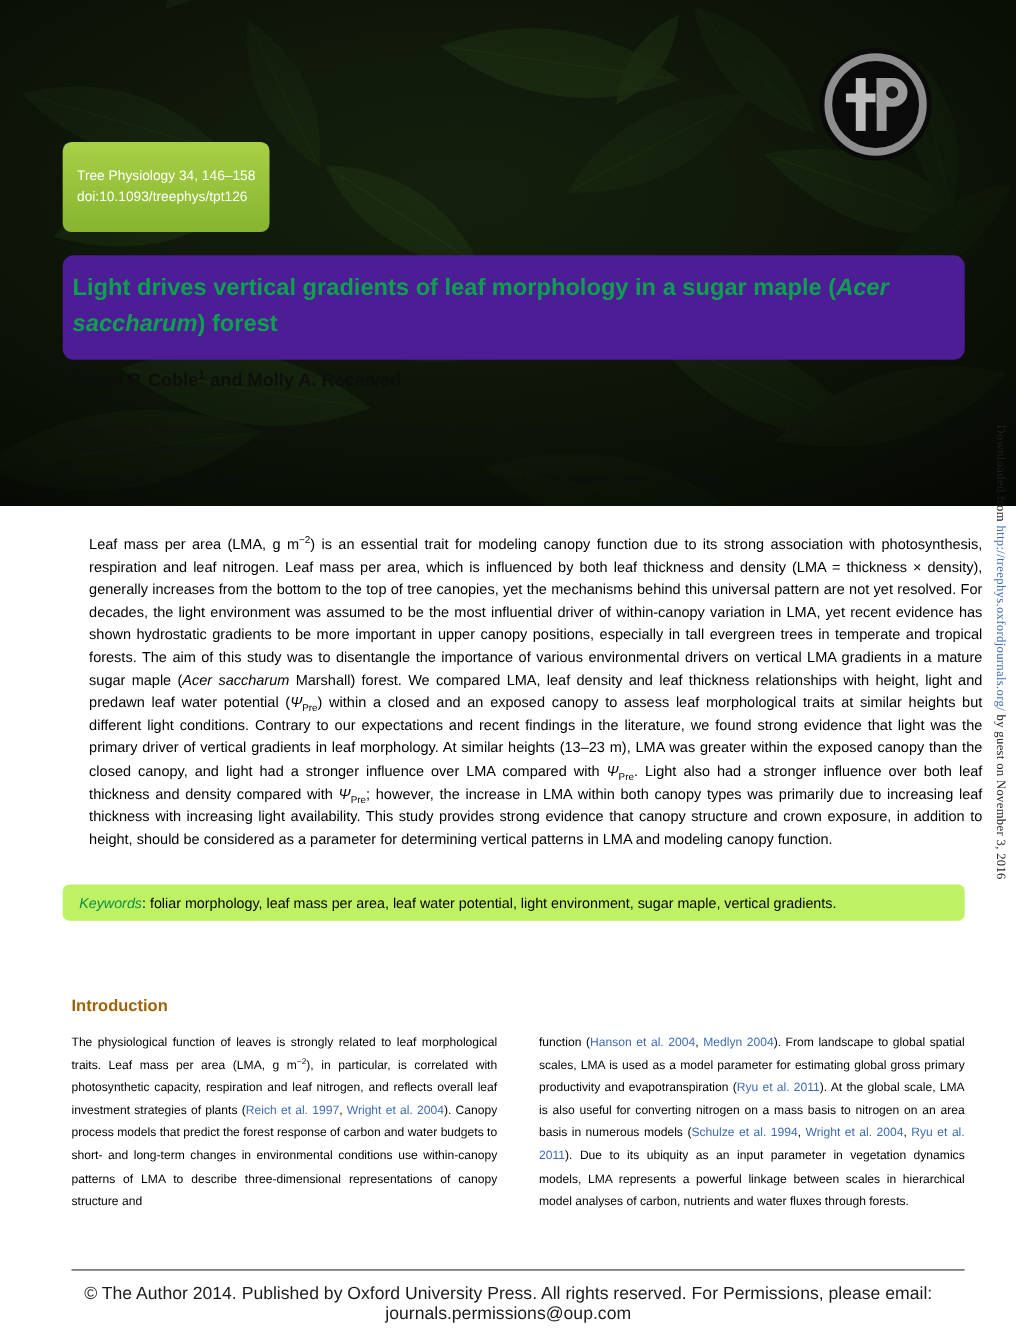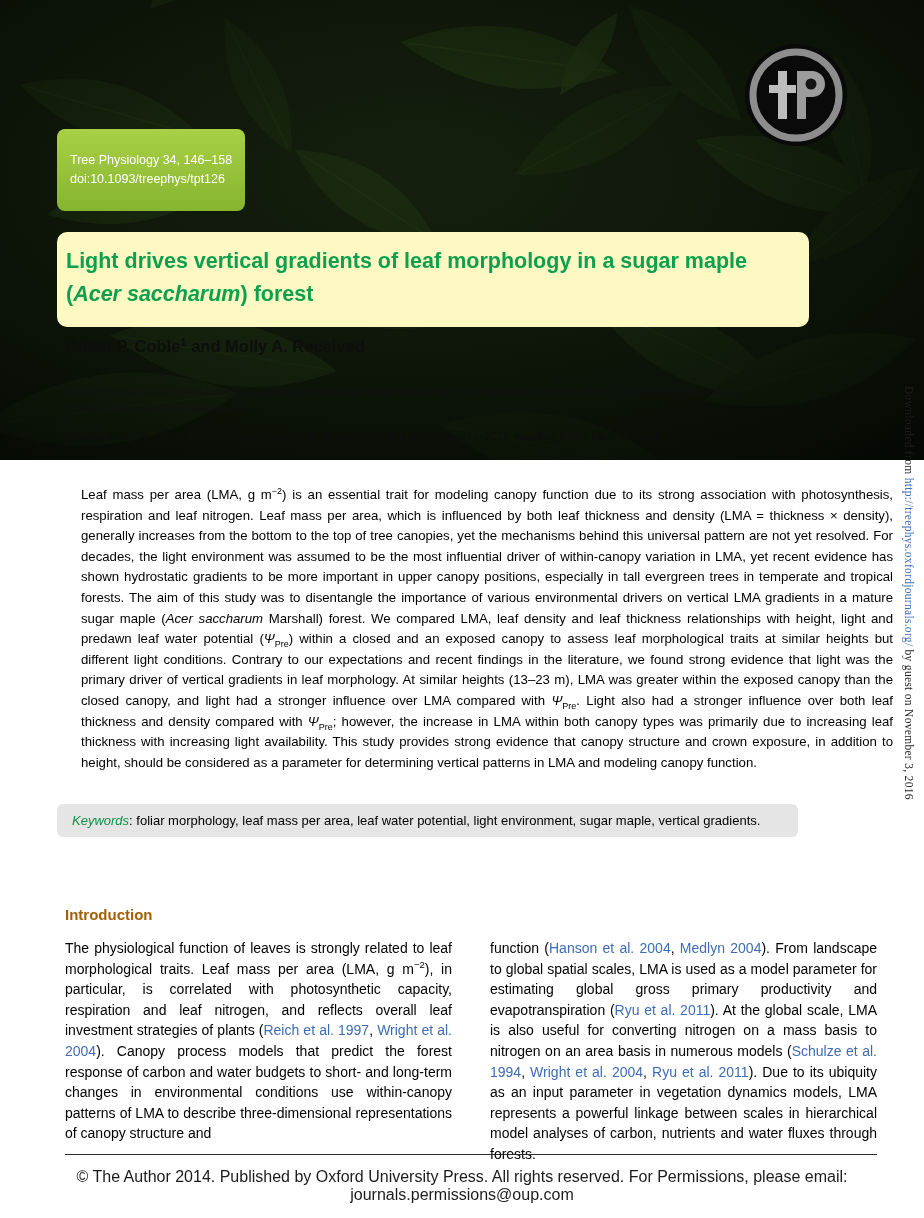--- a/index.html
+++ b/index.html
@@ -8,41 +8,41 @@
   .hero{position:absolute;left:0;top:0;width:924px;height:460px;background:#0b1107;overflow:hidden;}
   .hero svg{display:block;}
 
   .logo{position:absolute;left:744px;top:43px;width:104px;height:104px;z-index:3;}
 
   .badge{position:absolute;left:57px;top:111px;z-index:3;background:linear-gradient(180deg,#a9d046,#86b530);
          color:#ffffff;border-radius:8px;padding:22px 13px;font-size:12.5px;line-height:1.5;margin-top:18px;}
 
   .research-paper{position:absolute;left:66px;top:186px;z-index:2;font-size:19px;font-weight:700;color:#131313;letter-spacing:0.2px;}
 
-  .title-box{position:absolute;left:57px;top:232px;width:752px;box-sizing:border-box;z-index:2;
-             background:#fef9c3;border-radius:10px;padding:13px 24px 15px 9px;}
+  .title-box{position:absolute;left:57px;top:232px;width:820px;box-sizing:border-box;z-index:2;
+             background:#4c1d95;border-radius:10px;padding:13px 24px 15px 9px;}
   .title{margin:0;font-size:21.5px;font-weight:700;line-height:1.55;color:#0ea04f;}
 
   .authors{position:absolute;left:66px;top:337px;z-index:2;font-size:16.5px;font-weight:700;color:#0e0e0e;}
 
   .affil{position:absolute;left:66px;top:384px;z-index:2;font-size:9.5px;color:#121212;line-height:1.75;}
 
   .received{position:absolute;left:66px;top:430px;z-index:2;font-size:11px;color:#0f0f0f;}
 
   .abstract{position:absolute;left:65px;top:469px;width:812px;margin:16px;z-index:2;
             font-size:13.2px;line-height:20.6px;color:#000000;text-align:justify;}
 
-  .keywords{position:absolute;left:57px;top:804px;width:741px;box-sizing:border-box;z-index:2;
-            background:#e5e5e5;border-radius:6px;padding:9px 15px;font-size:13px;color:#000000;}
+  .keywords{position:absolute;left:57px;top:804px;width:820px;box-sizing:border-box;z-index:2;
+            background:#bef264;border-radius:6px;padding:9px 15px;font-size:13px;color:#000000;}
   .kw-label{font-style:italic;color:#0d9048;}
 
   .intro-heading{position:absolute;left:65px;top:906px;margin:0;z-index:2;font-size:15px;font-weight:700;color:#a16207;}
 
   .columns{position:absolute;left:65px;top:938px;width:812px;display:flex;gap:38px;z-index:2;}
-  .col{width:387px;margin:0;font-size:14px;line-height:20.6px;color:#000000;text-align:justify;}
+  .col{width:387px;margin:0;font-size:11px;line-height:20.6px;color:#000000;text-align:justify;}
 
   .sidebar-note{position:absolute;right:9px;top:386px;z-index:4;writing-mode:vertical-rl;
                 font-family:"Liberation Serif",serif;font-size:11.5px;color:#1e1e1e;letter-spacing:0.3px;}
 
   .footer-rule{position:absolute;left:65px;top:1154px;width:812px;border-top:1px solid #2c2c2c;z-index:2;}
   .footer-text{position:absolute;left:0;top:1168px;width:924px;text-align:center;z-index:2;font-size:16px;color:#1b1b1b;}
 
   .i{font-style:italic;}
   .sup{vertical-align:super;font-size:68%;line-height:0;}
   .sub{vertical-align:sub;font-size:68%;line-height:0;}

